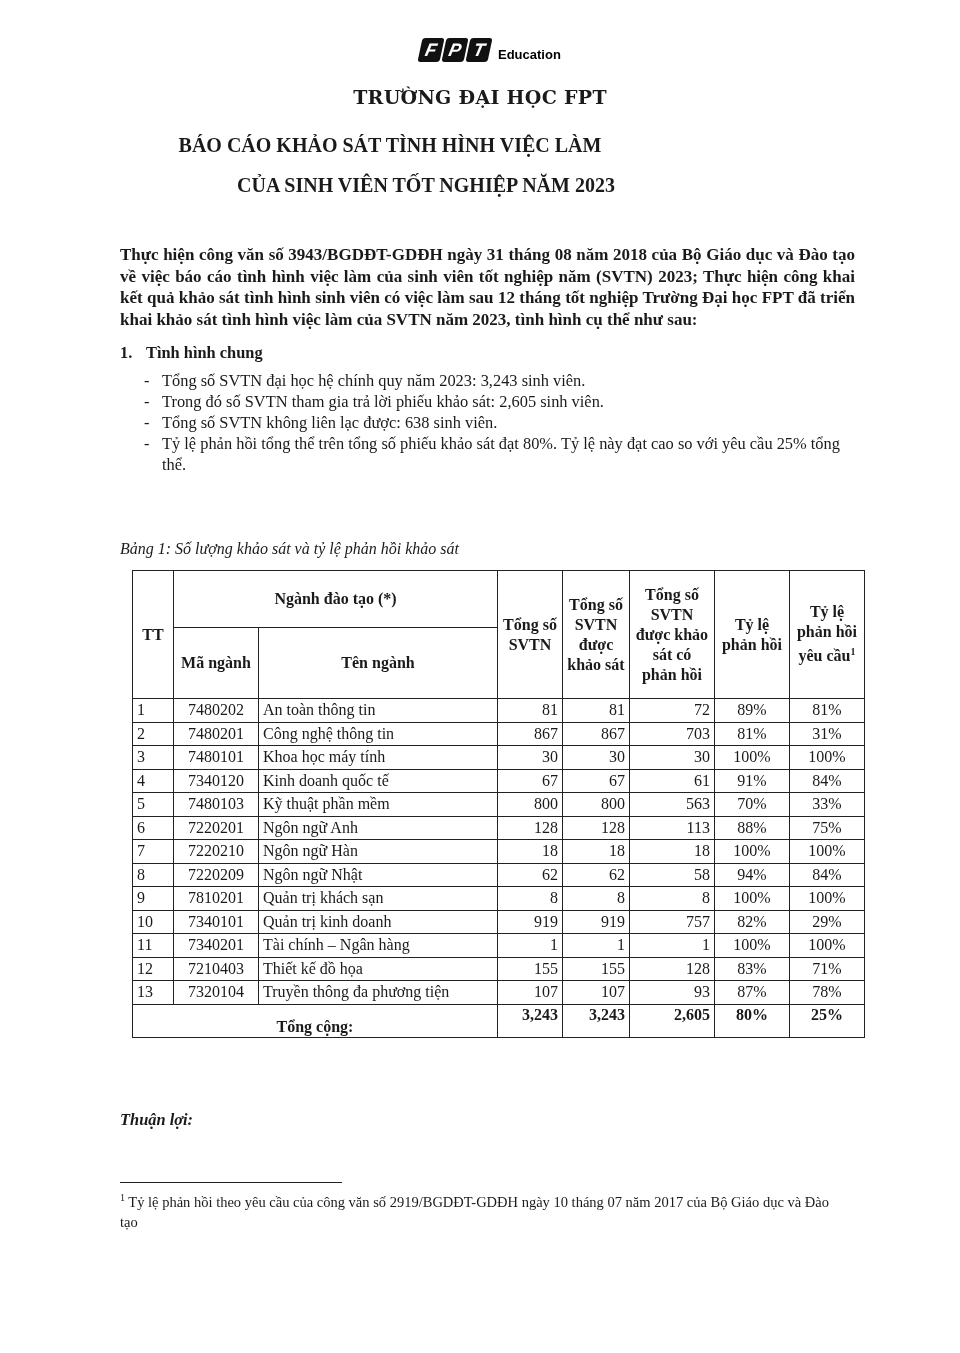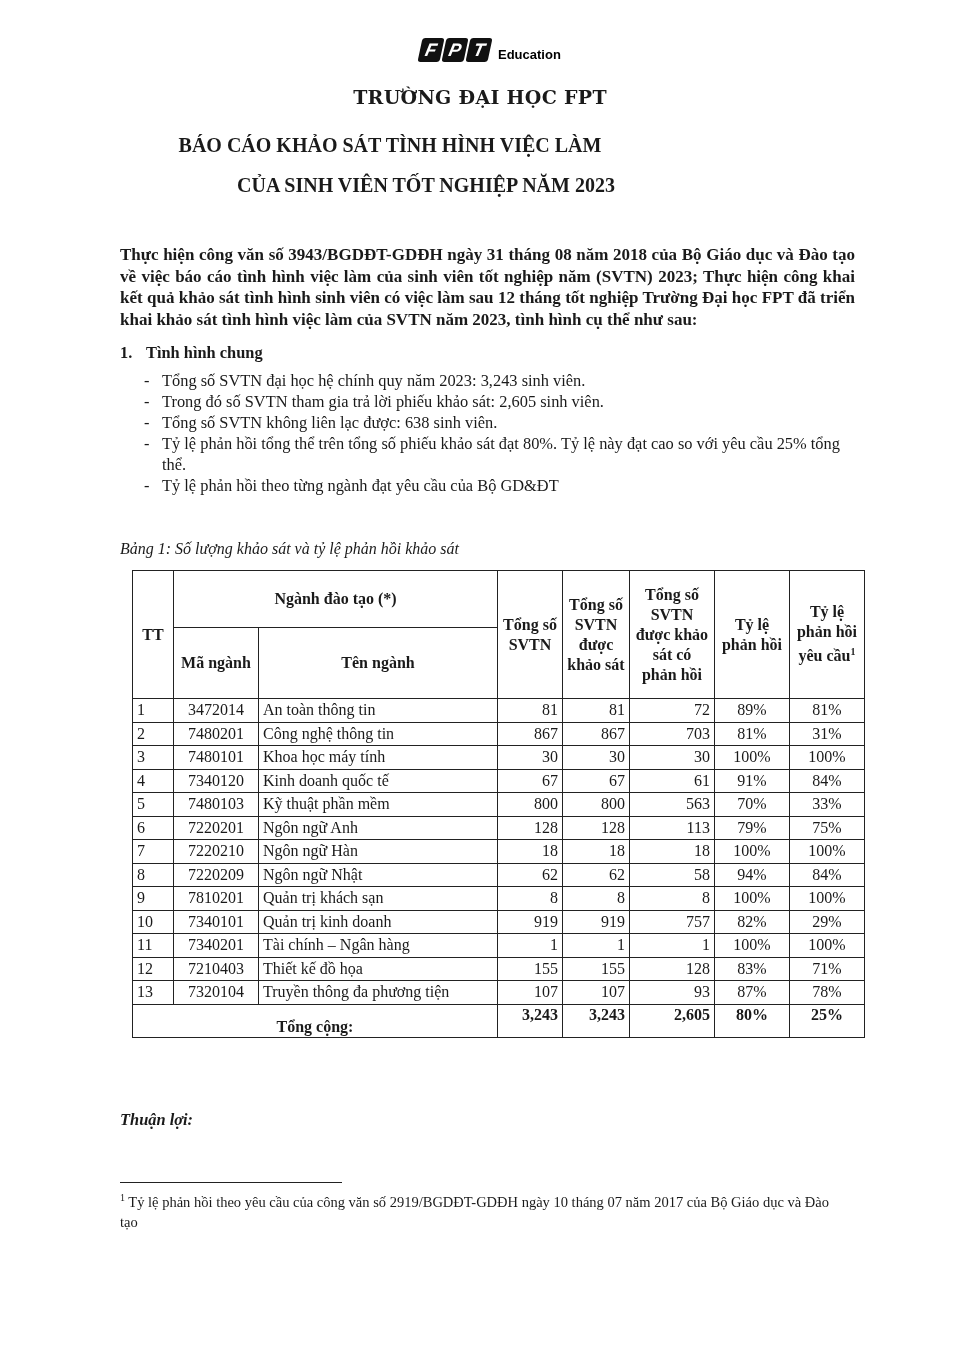--- a/index.html
+++ b/index.html
@@ -55,21 +55,20 @@
 
 <div class="sec">
   <span class="num">1.</span><span>Tình hình chung</span>
 </div>
 
 <ul class="bullets">
   <li>Tổng số SVTN đại học hệ chính quy năm 2023: 3,243 sinh viên.</li>
   <li>Trong đó số SVTN tham gia trả lời phiếu khảo sát: 2,605 sinh viên.</li>
   <li>Tổng số SVTN không liên lạc được: 638 sinh viên.</li>
   <li>Tỷ lệ phản hồi tổng thể trên tổng số phiếu khảo sát đạt 80%. Tỷ lệ này đạt cao so với yêu cầu 25% tổng thể.</li>
-  <li>Tỷ lệ phản hồi theo từng ngành đạt yêu cầu của Bộ GD&amp;ĐT</li>
 </ul>
 
 <div class="caption">Bảng 1: Số lượng khảo sát và tỷ lệ phản hồi khảo sát</div>
 
 <table>
   <thead>
     <tr>
       <th class="c-tt" rowspan="2">TT</th>
       <th colspan="2" style="height:56px">Ngành đào tạo (*)</th>
       <th class="c-n1" rowspan="2">Tổng số SVTN</th>
@@ -79,21 +78,21 @@
       <th class="c-p2" rowspan="2"><span>Tỷ lệ phản hồi yêu cầu</span><sup>1</sup></th>
     </tr>
     <tr>
       <th class="c-ma" style="height:70px">Mã ngành</th>
       <th class="c-ten">Tên ngành</th>
     </tr>
   </thead>
   <tbody>
     <tr>
         <td>1</td>
-        <td class="c">3472014</td>
+        <td class="c">7480202</td>
         <td>An toàn thông tin</td>
         <td class="r">81</td>
         <td class="r">81</td>
         <td class="r">72</td>
         <td class="c">89%</td>
         <td class="c">81%</td>
       </tr>
     <tr>
         <td>2</td>
         <td class="c">7480201</td>
@@ -134,21 +133,21 @@
         <td class="c">70%</td>
         <td class="c">33%</td>
       </tr>
     <tr>
         <td>6</td>
         <td class="c">7220201</td>
         <td>Ngôn ngữ Anh</td>
         <td class="r">128</td>
         <td class="r">128</td>
         <td class="r">113</td>
-        <td class="c">79%</td>
+        <td class="c">88%</td>
         <td class="c">75%</td>
       </tr>
     <tr>
         <td>7</td>
         <td class="c">7220210</td>
         <td>Ngôn ngữ Hàn</td>
         <td class="r">18</td>
         <td class="r">18</td>
         <td class="r">18</td>
         <td class="c">100%</td>

